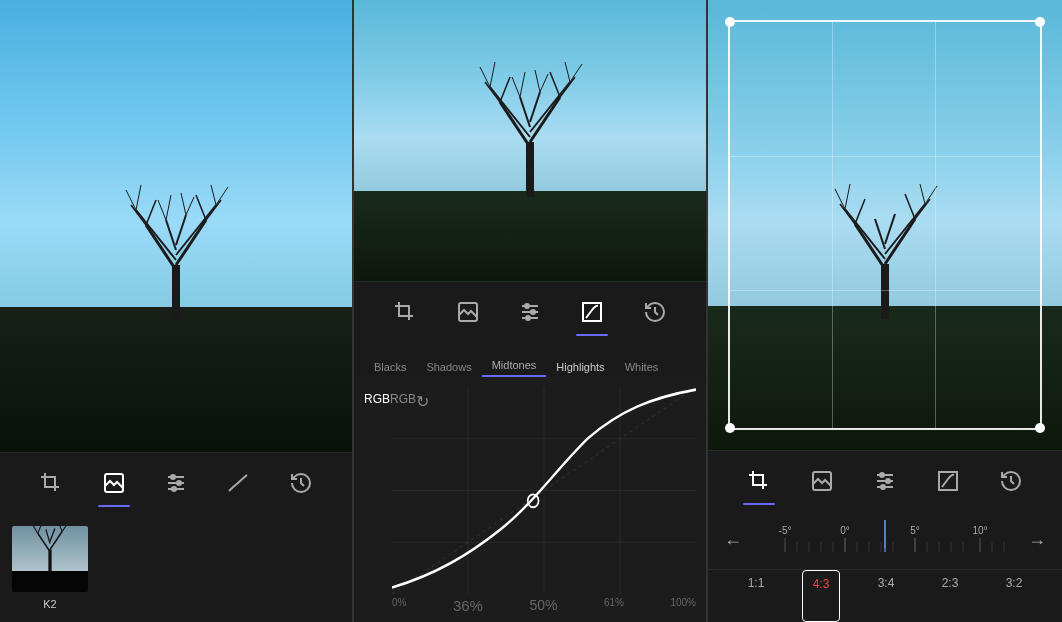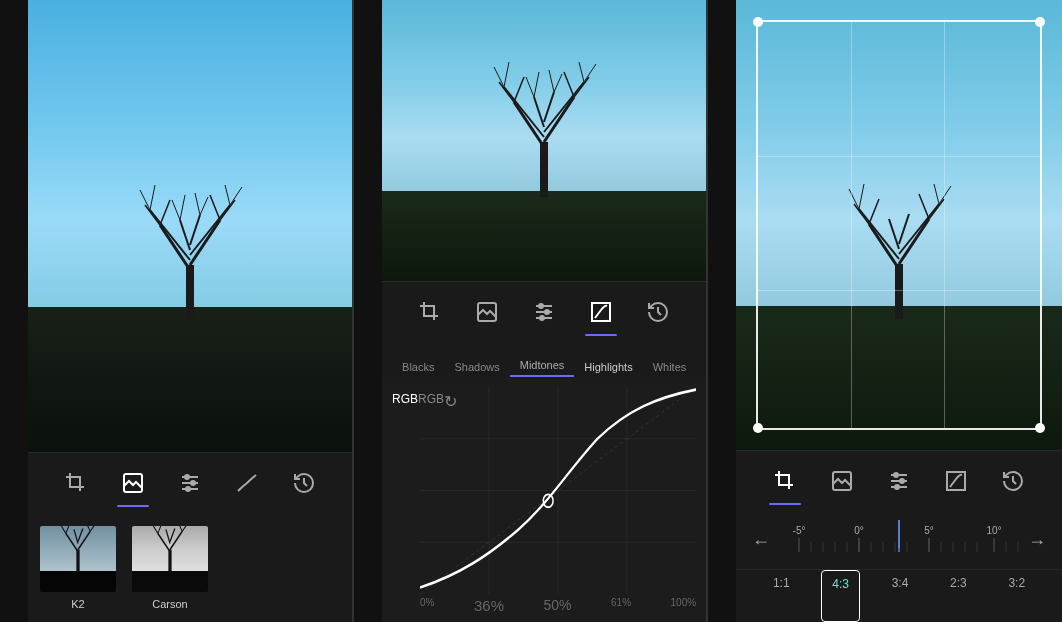--- a/index.html
+++ b/index.html
@@ -13,21 +13,20 @@
       overflow: hidden;
     }
 
     
     .panel {
       display: flex;
       flex-direction: column;
       background: #1a1a1a;
       position: relative;
       overflow: hidden;
-      margin-left: 28px;
     }
 
     .panel-left {
       width: 354px;
       border-right: 2px solid #333;
     }
 
     .panel-middle {
       width: 354px;
       border-right: 2px solid #333;
@@ -120,21 +119,21 @@
       height: 24px;
     }
 
     
     .filter-strip {
       height: 110px;
       background: #1a1a1a;
       display: flex;
       align-items: center;
       padding: 8px 10px;
-      gap: 12px;
+      gap: 20px;
       overflow: hidden;
     }
 
     .filter-item {
       display: flex;
       flex-direction: column;
       align-items: center;
       gap: 4px;
       cursor: pointer;
       flex-shrink: 0;
@@ -239,21 +238,21 @@
     .aspect-btn {
       font-size: 12px;
       color: #aaa;
       cursor: pointer;
       padding: 6px 10px;
       border-radius: 4px;
     }
 
     .aspect-btn.selected {
       border: 1.5px solid #fff;
-      color: #5eead4;
+      color: #ef4444;
     }
 
     
     .bottom-bar {
       height: 48px;
       background: #1a1a1a;
       display: flex;
       align-items: center;
       justify-content: space-between;
       padding: 0 40px;
@@ -402,40 +401,20 @@
             <line x1="90" y1="55" x2="78" y2="28" stroke="#111" stroke-width="2.5"></line>
             <line x1="90" y1="55" x2="106" y2="32" stroke="#111" stroke-width="2.5"></line>
             <line x1="60" y1="85" x2="50" y2="50" stroke="#111" stroke-width="3"></line>
             <line x1="60" y1="80" x2="72" y2="48" stroke="#111" stroke-width="3"></line>
           </svg>
         </div>
       </div>
       <span class="filter-label">K2</span>
     </div>
 
-    <div class="filter-item">
-      <div class="filter-thumb">
-        <div class="tree-scene" style="width:100%;height:100%;position:relative;">
-          <div class="sky" style="background:linear-gradient(180deg,#aaa 0%,#ccc 50%,#e0e0e0 100%)"></div>
-          <div class="ground" style="background:#0a0a0a;position:absolute;bottom:0;left:0;right:0;height:32%"></div>
-          <svg style="position:absolute;bottom:28%;left:50%;transform:translateX(-50%);width:50px;height:65px;" viewBox="0 0 120 160">
-            <rect x="56" y="100" width="8" height="55" fill="#111"></rect>
-            <line x1="60" y1="105" x2="30" y2="60" stroke="#111" stroke-width="4"></line>
-            <line x1="60" y1="100" x2="90" y2="55" stroke="#111" stroke-width="4"></line>
-            <line x1="30" y1="60" x2="15" y2="35" stroke="#111" stroke-width="2.5"></line>
-            <line x1="30" y1="60" x2="42" y2="30" stroke="#111" stroke-width="2.5"></line>
-            <line x1="90" y1="55" x2="78" y2="28" stroke="#111" stroke-width="2.5"></line>
-            <line x1="90" y1="55" x2="106" y2="32" stroke="#111" stroke-width="2.5"></line>
-            <line x1="60" y1="85" x2="50" y2="50" stroke="#111" stroke-width="3"></line>
-            <line x1="60" y1="80" x2="72" y2="48" stroke="#111" stroke-width="3"></line>
-          </svg>
-        </div>
-      </div>
-      <span class="filter-label">Carson</span>
-    </div>
 
   </div>
 </div>
 
 <div class="panel panel-middle">
 
   <div class="photo-area">
     <div class="tree-scene">
       <div class="sky" style="background:linear-gradient(180deg,#5ab8d8 0%,#80cce8 40%,#aadcf2 70%,#90c8dc 100%);"></div>
       <div class="ground"></div>

